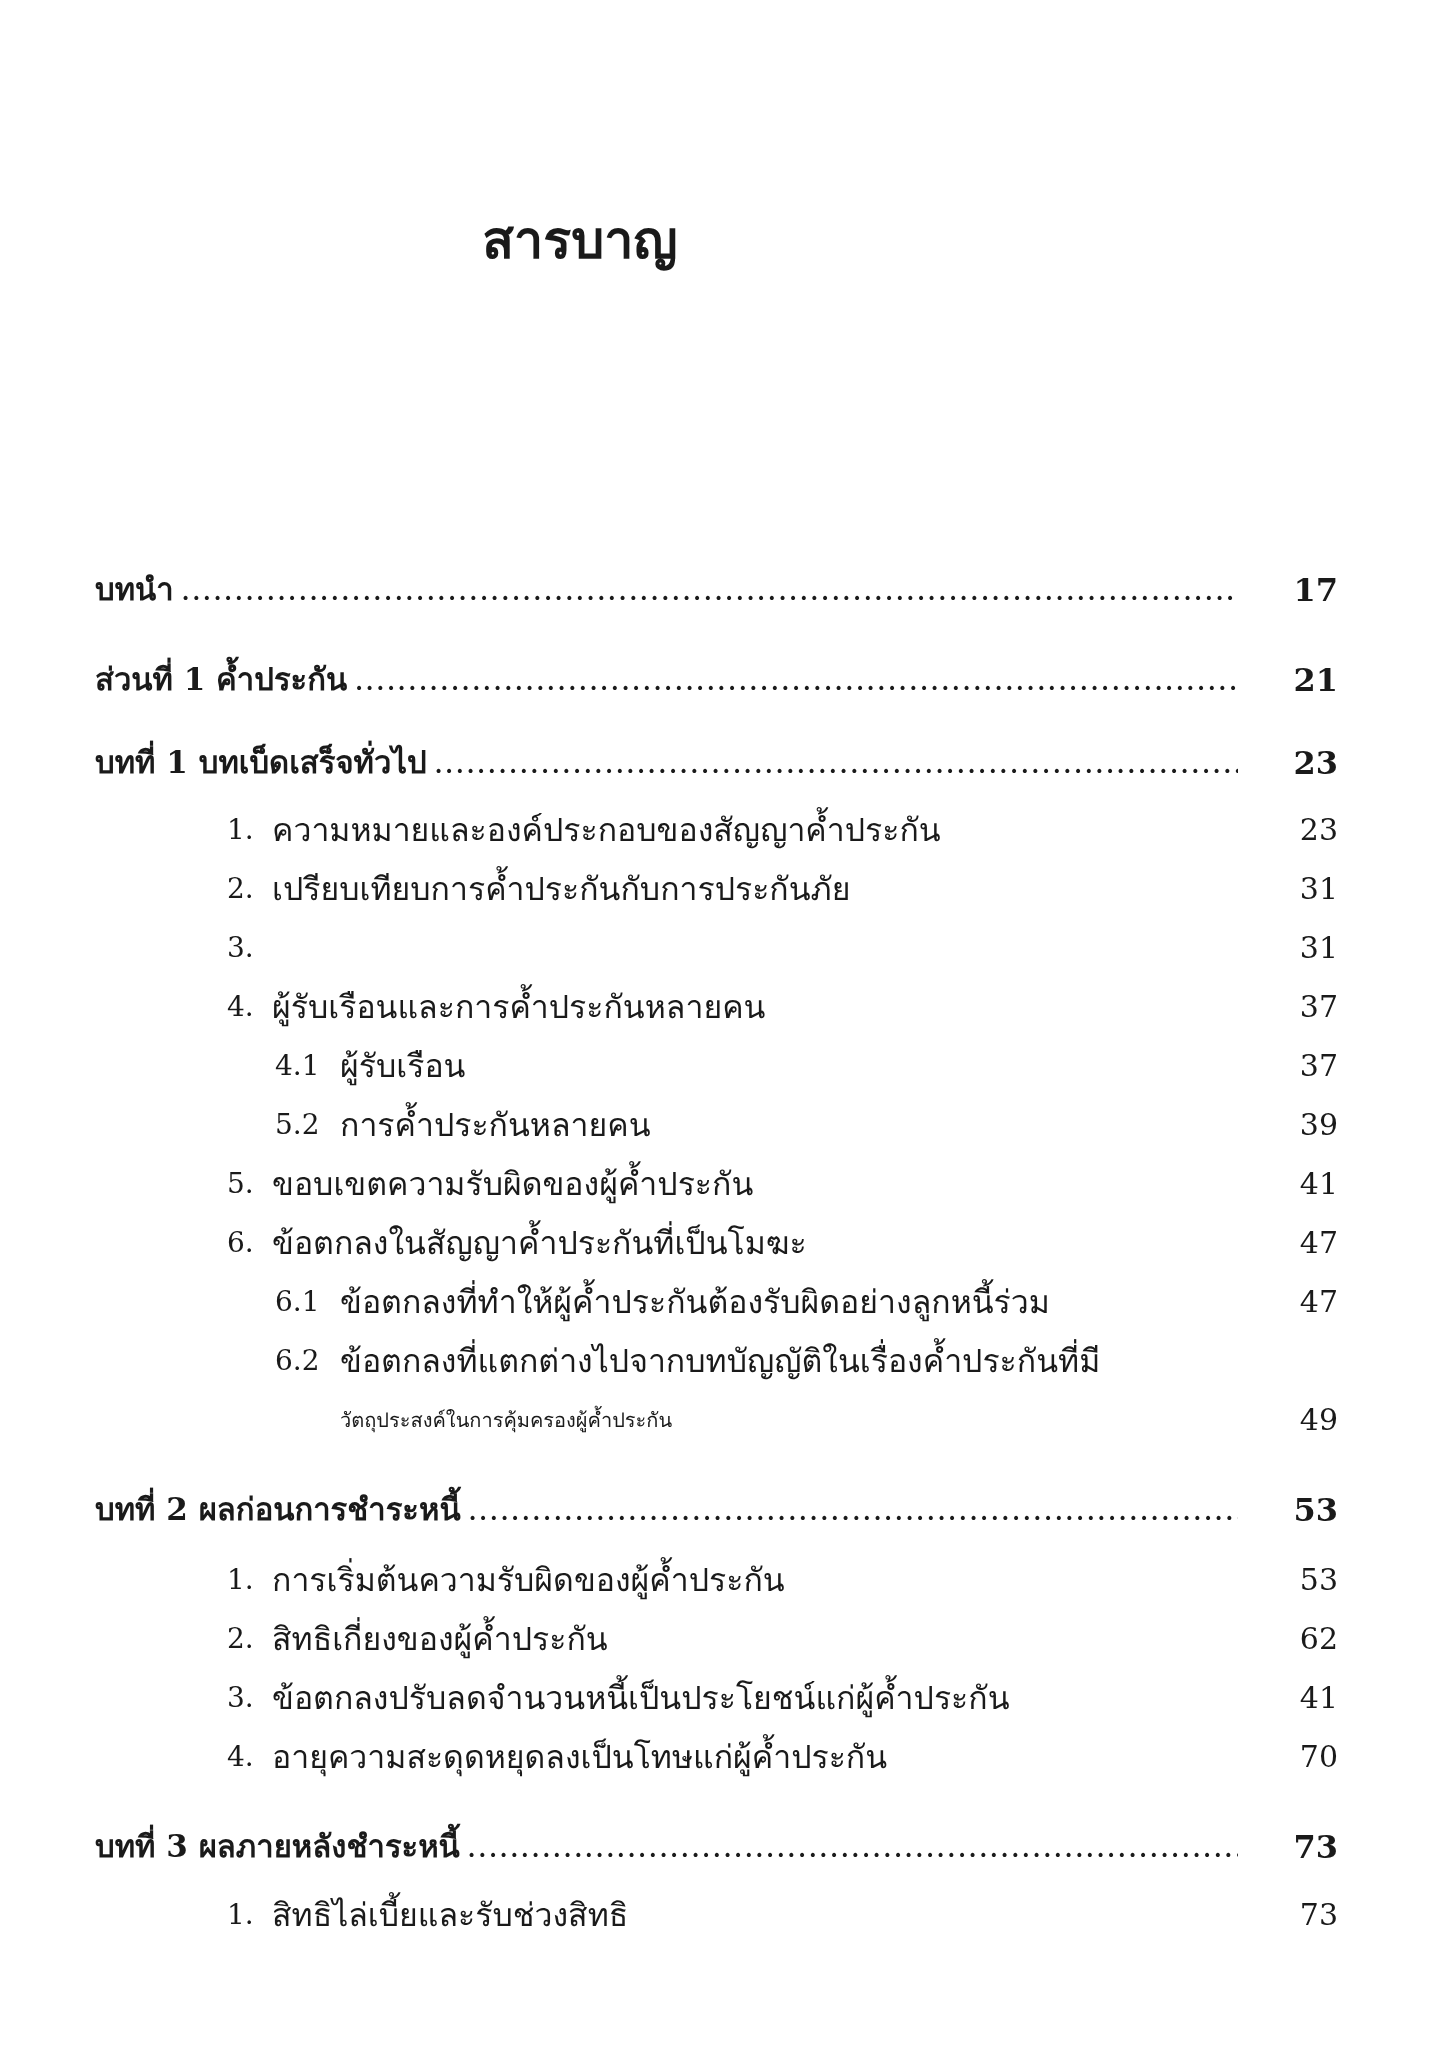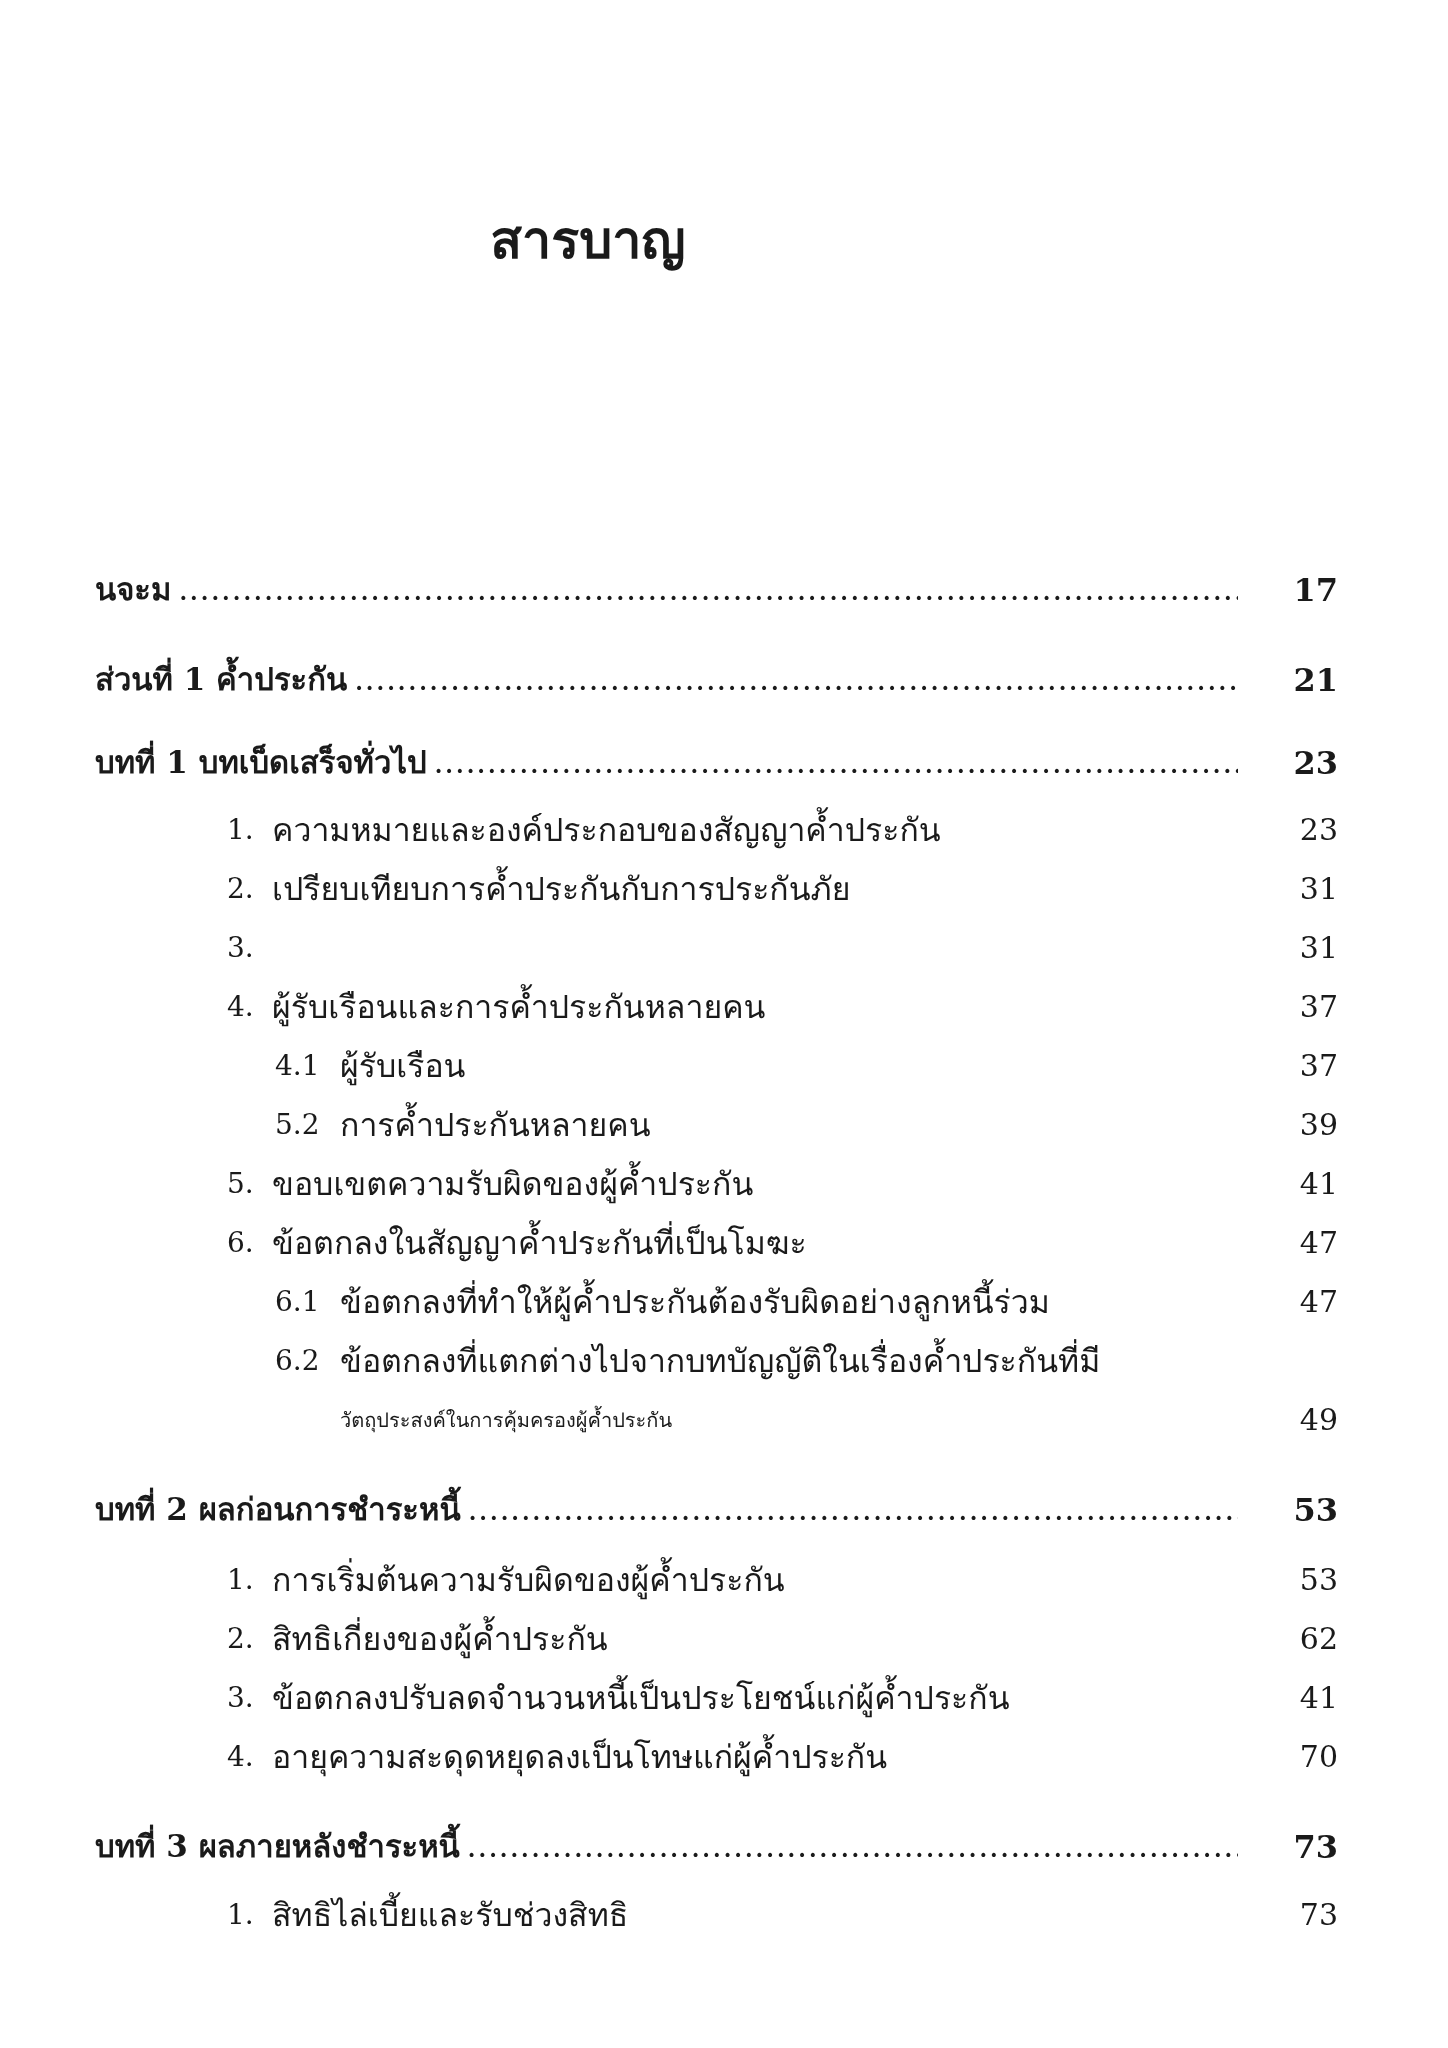--- a/index.html
+++ b/index.html
@@ -10,21 +10,21 @@
     body {
       width: 1448px;
       height: 2048px;
       position: relative;
       overflow: hidden;
       color: #1a1a1a;
       font-family: "DejaVu Serif", "Liberation Serif", serif;
     }
     .page-title {
       position: absolute;
-      left: 12px;
+      left: 4px;
       width: 1152px;
       top: 200px;
       text-align: center;
       font-size: 52px;
       font-weight: bold;
       line-height: 80px;
     }
     .toc {
       position: absolute;
       left: 0;
@@ -95,21 +95,21 @@
   </style>
 </head>
 <body>
 
 <div class="page-title">สารบาญ</div>
 
 <div class="toc">
 
   <div class="row heading" style="top:560px">
     <div class="label-wrap">
-        <span class="label">นจะม</span>
+        <span class="label">บทนำ</span>
         <span class="leader">............................................................................................................................................................................................................</span>
       </div>
     <span class="page">17</span>
   </div>
 
   <div class="row heading" style="top:650px">
     <div class="label-wrap">
         <span class="label">ส่วนที่ 1 ค้ำประกัน</span>
         <span class="leader">............................................................................................................................................................................................................</span>
       </div>

